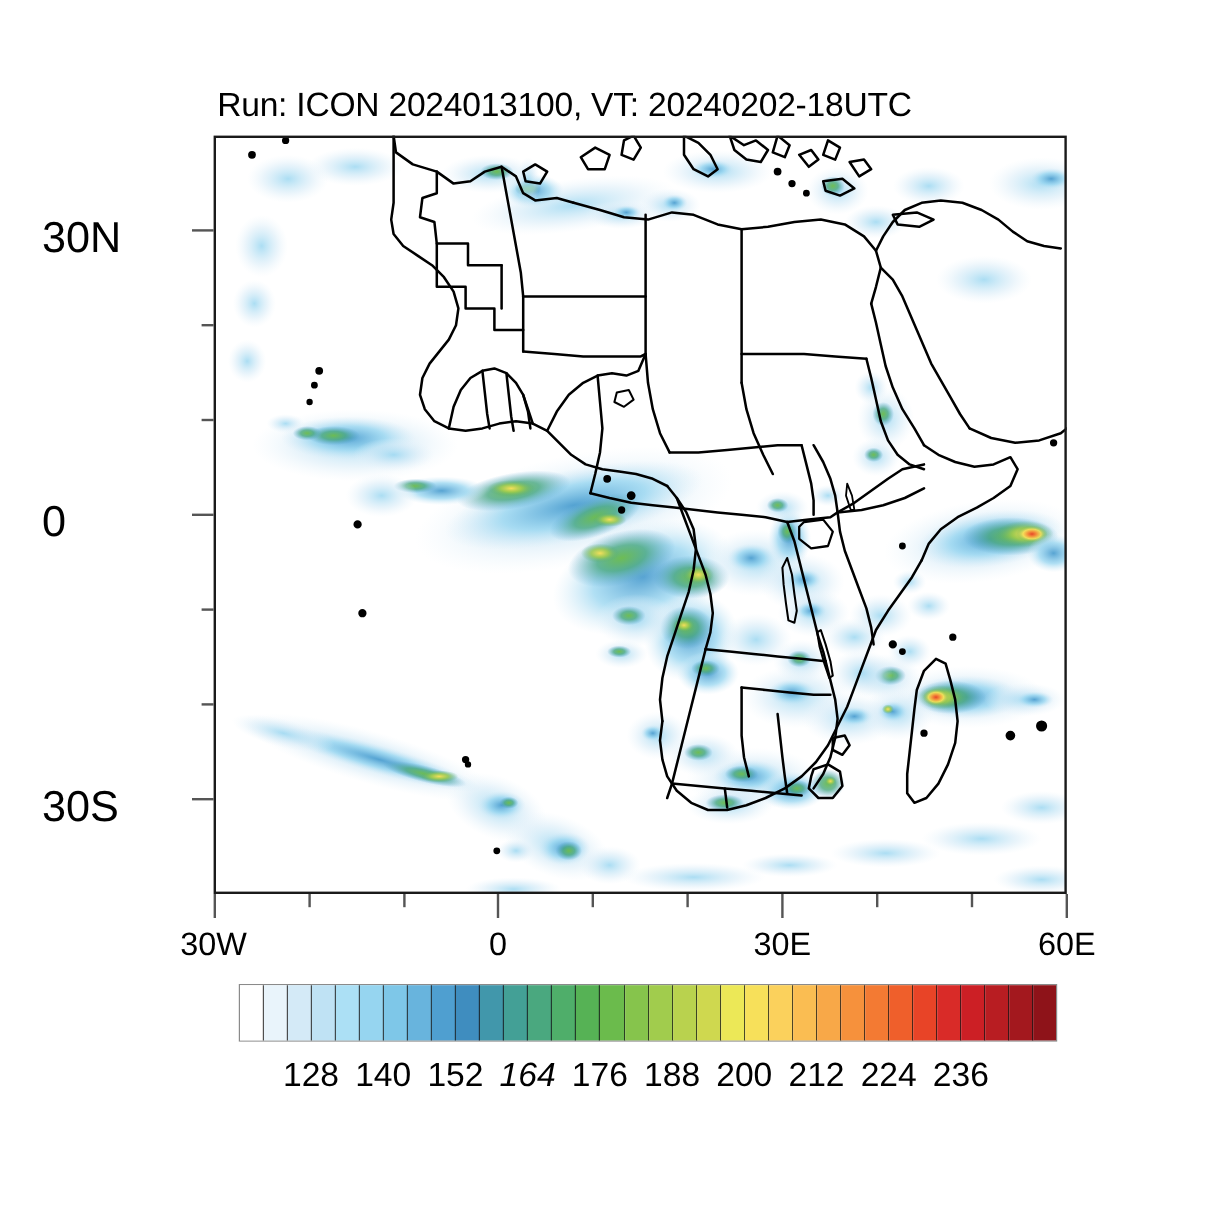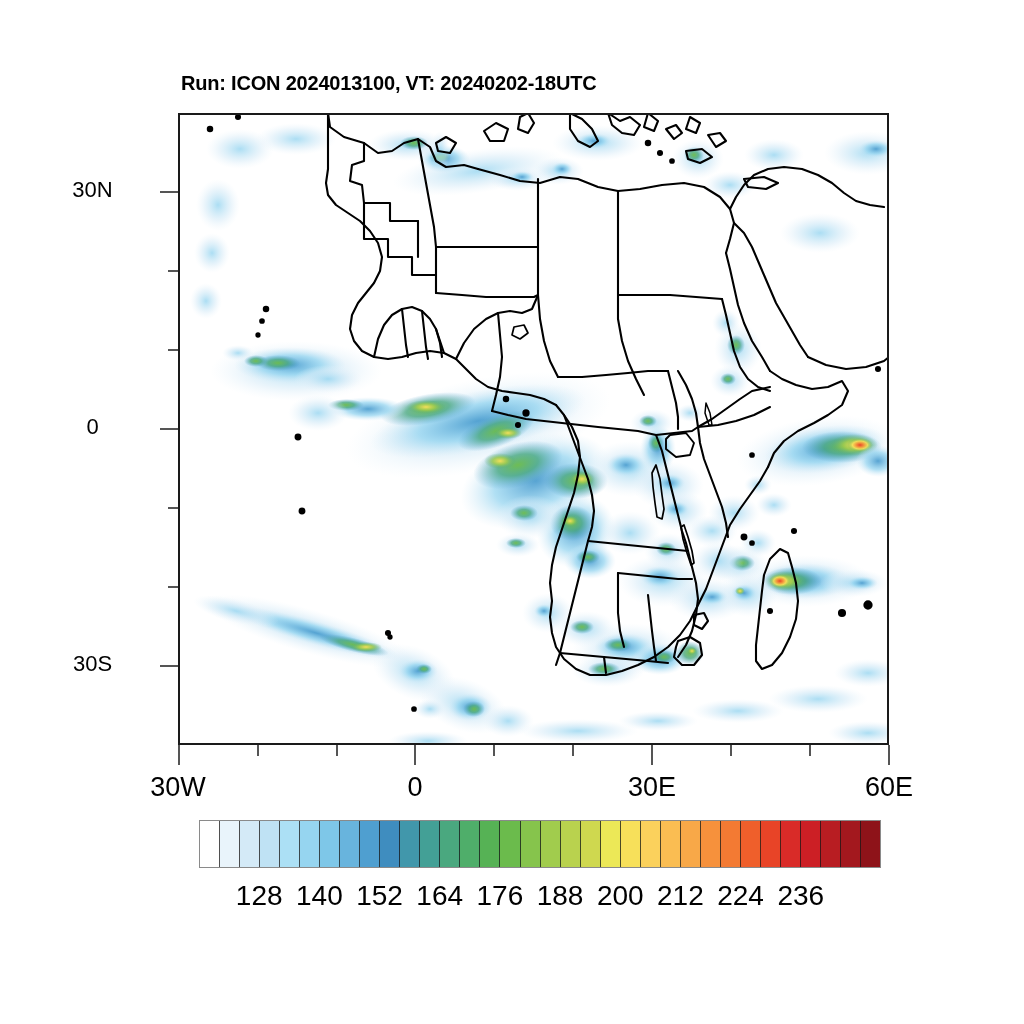--- a/index.html
+++ b/index.html
@@ -3,33 +3,33 @@
 <meta charset="utf-8">
 <title>Convection index</title>
 <style>
   html,body{margin:0;padding:0;background:#ffffff;}
   body{width:1024px;height:1024px;overflow:hidden;
        font-family:"Liberation Sans",sans-serif;color:#000;}
   #root{position:relative;width:1024px;height:1024px;}
 
   .title{position:absolute;left:160px;top:18px;font-size:35px;font-weight:bold;
          letter-spacing:-0.3px;white-space:nowrap;}
-  .subtitle{position:absolute;left:181px;top:72px;font-size:20px;font-weight:bold;
+  .subtitle{position:absolute;left:181px;top:72px;font-size:28px;font-weight:normal;
             letter-spacing:-0.2px;white-space:nowrap;}
 
   
   #mapbox{position:absolute;left:178px;top:113px;width:711px;height:632px;
           background:#ffffff;box-sizing:border-box;overflow:hidden;}
   #mapframe{position:absolute;left:178px;top:113px;width:711px;height:632px;
             border:2px solid #1a1a1a;box-sizing:border-box;pointer-events:none;}
   #mapsvg{position:absolute;left:0;top:0;width:711px;height:632px;}
 
   
   .tk{position:absolute;background:#555;}
-  .ytl{position:absolute;font-size:22px;text-align:center;white-space:nowrap;}
+  .ytl{position:absolute;font-size:36px;text-align:left;white-space:nowrap;}
   .xtl{position:absolute;font-size:27px;text-align:center;white-space:nowrap;}
 
   
   #cbar{position:absolute;left:199px;top:820px;height:48px;width:682px;
         display:flex;box-sizing:border-box;border:1px solid #8a8a8a;}
   #cbar .cell{flex:1 1 0;border-right:1px solid rgba(20,20,20,.75);box-sizing:border-box;}
   #cbar .cell:last-child{border-right:none;}
   #cblabels{position:absolute;left:199px;top:880px;width:682px;height:34px;}
   #cblabels span{position:absolute;font-size:28px;text-align:center;
                  transform:translateX(-50%);white-space:nowrap;}
@@ -480,21 +480,21 @@
       <div class="cell" title="#d92b28" style="background: rgb(217, 43, 40);"></div>
       <div class="cell" title="#cc1f25" style="background: rgb(204, 31, 37);"></div>
       <div class="cell" title="#b81d22" style="background: rgb(184, 29, 34);"></div>
       <div class="cell" title="#a3181e" style="background: rgb(163, 24, 30);"></div>
       <div class="cell" title="#8e1319" style="background: rgb(142, 19, 25);"></div>
     </div>
   <div id="cblabels">
       <span style="left: 8.82353%; text-align: right;">128</span>
       <span style="left: 17.6471%;">140</span>
       <span style="left: 26.4706%;">152</span>
-      <span style="left: 35.2941%;">164</span>
+      <span style="left: 35.2941%; font-style: italic;">164</span>
       <span style="left: 44.1176%;">176</span>
       <span style="left: 52.9412%;">188</span>
       <span style="left: 61.7647%;">200</span>
       <span style="left: 70.5882%;">212</span>
       <span style="left: 79.4118%;">224</span>
       <span style="left: 88.2353%;">236</span>
     </div>
 
 </div>
 

